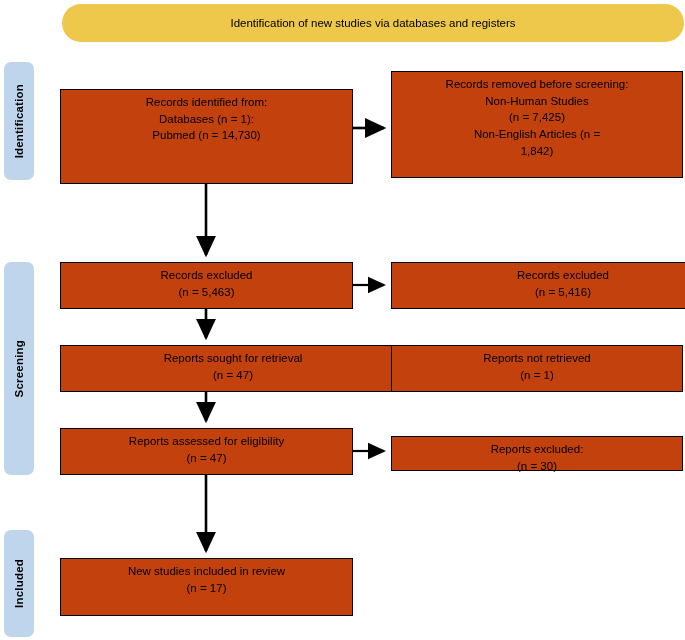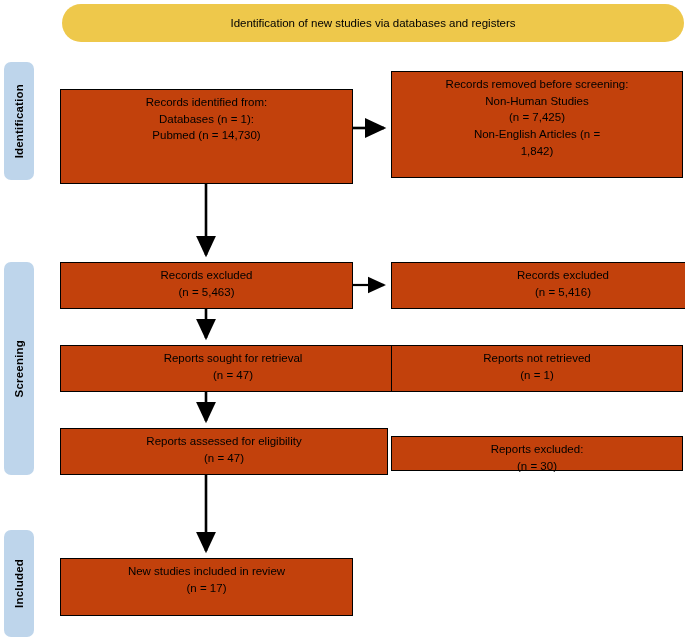--- a/index.html
+++ b/index.html
@@ -75,21 +75,21 @@
     padding: 4px 8px;
   }
   .box-lines { width: 100%; }
 
   .b-identified { left: 60px;  top: 89px;  width: 293px; height: 95px; }
   .b-removed    { left: 391px; top: 71px;  width: 292px; height: 107px; }
   .b-screened   { left: 60px;  top: 262px; width: 293px; height: 47px; }
   .b-excluded   { left: 391px; top: 262px; width: 344px; height: 47px; }
   .b-sought     { left: 60px;  top: 345px; width: 346px; height: 47px; }
   .b-notretr    { left: 391px; top: 345px; width: 292px; height: 47px; }
-  .b-assessed   { left: 60px;  top: 428px; width: 328px; height: 47px; }
+  .b-assessed   { left: 60px;  top: 428px; width: 293px; height: 47px; }
   .b-repexcl    { left: 391px; top: 436px; width: 292px; height: 35px; }
   .b-included   { left: 60px;  top: 558px; width: 293px; height: 58px; }
 
   
   svg.arrows {
     position: absolute;
     left: 0; top: 0;
     width: 685px;
     height: 640px;
     overflow: visible;

